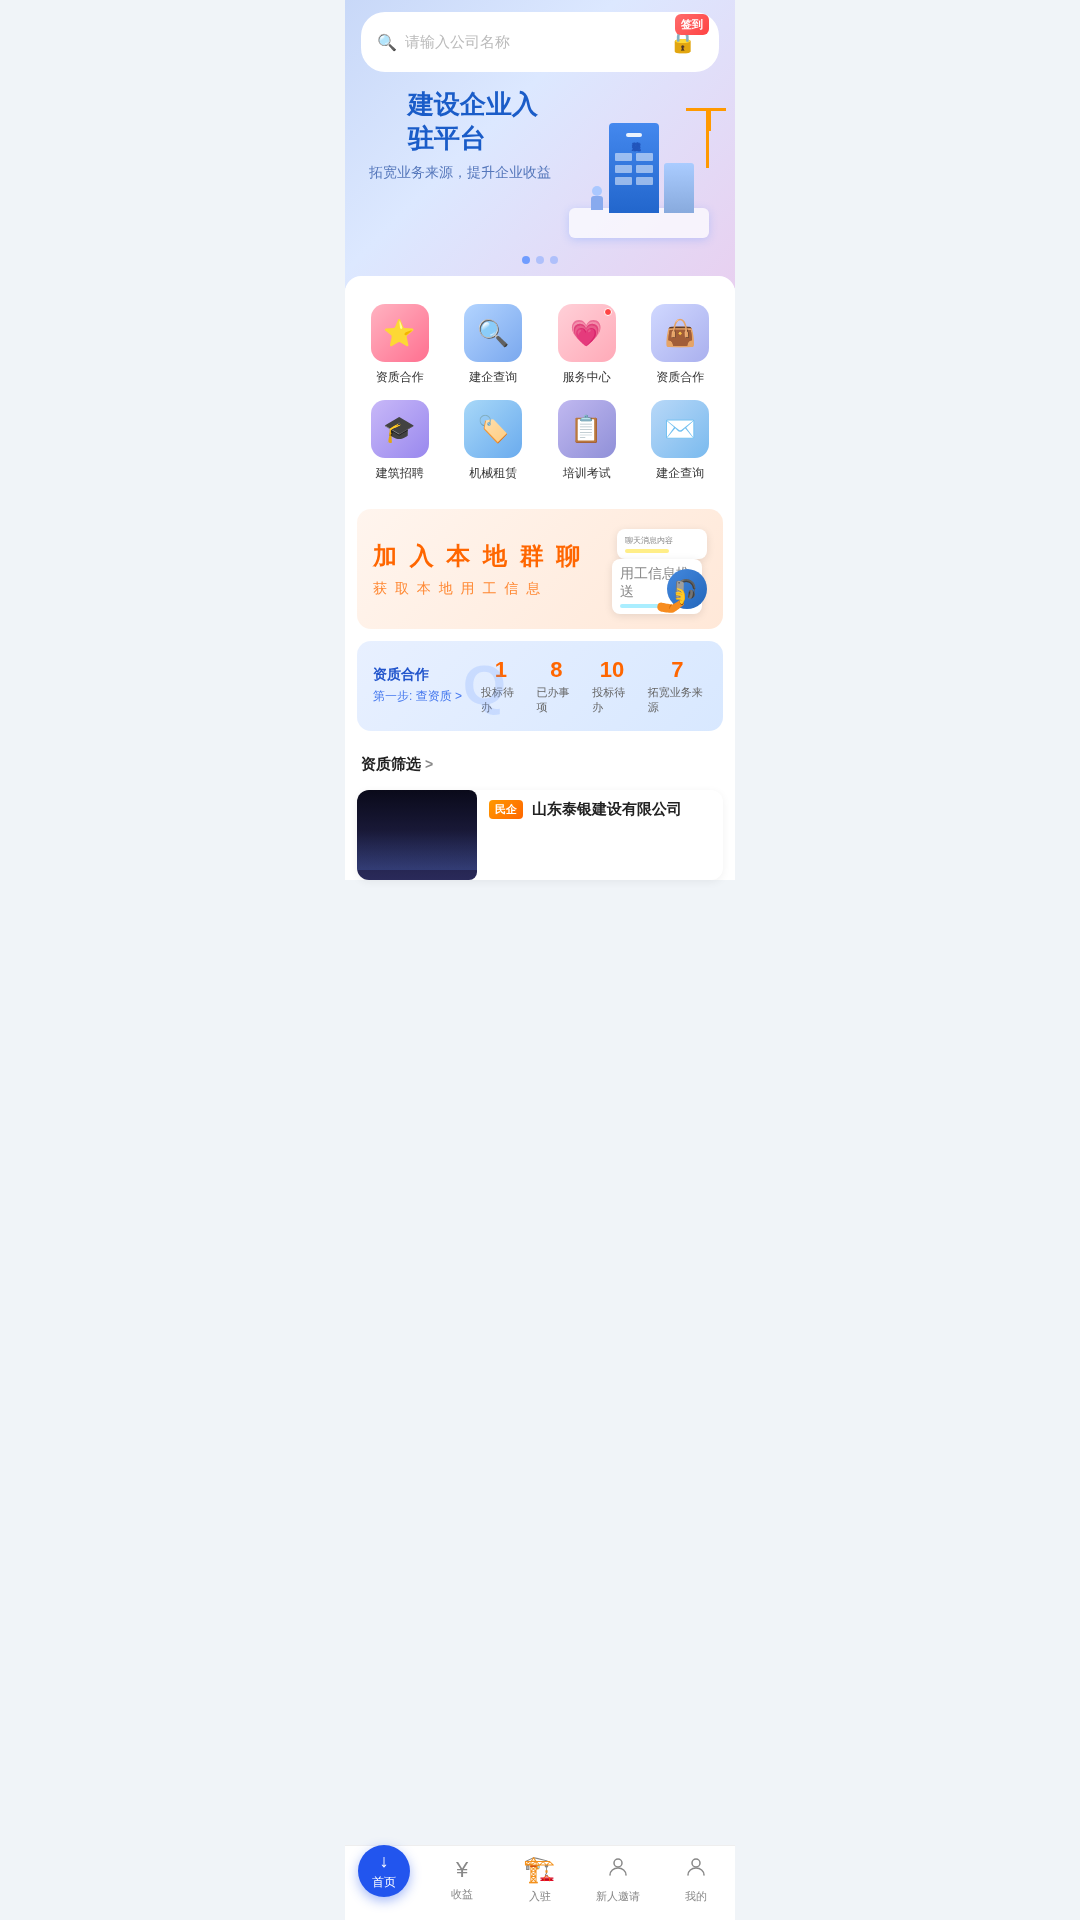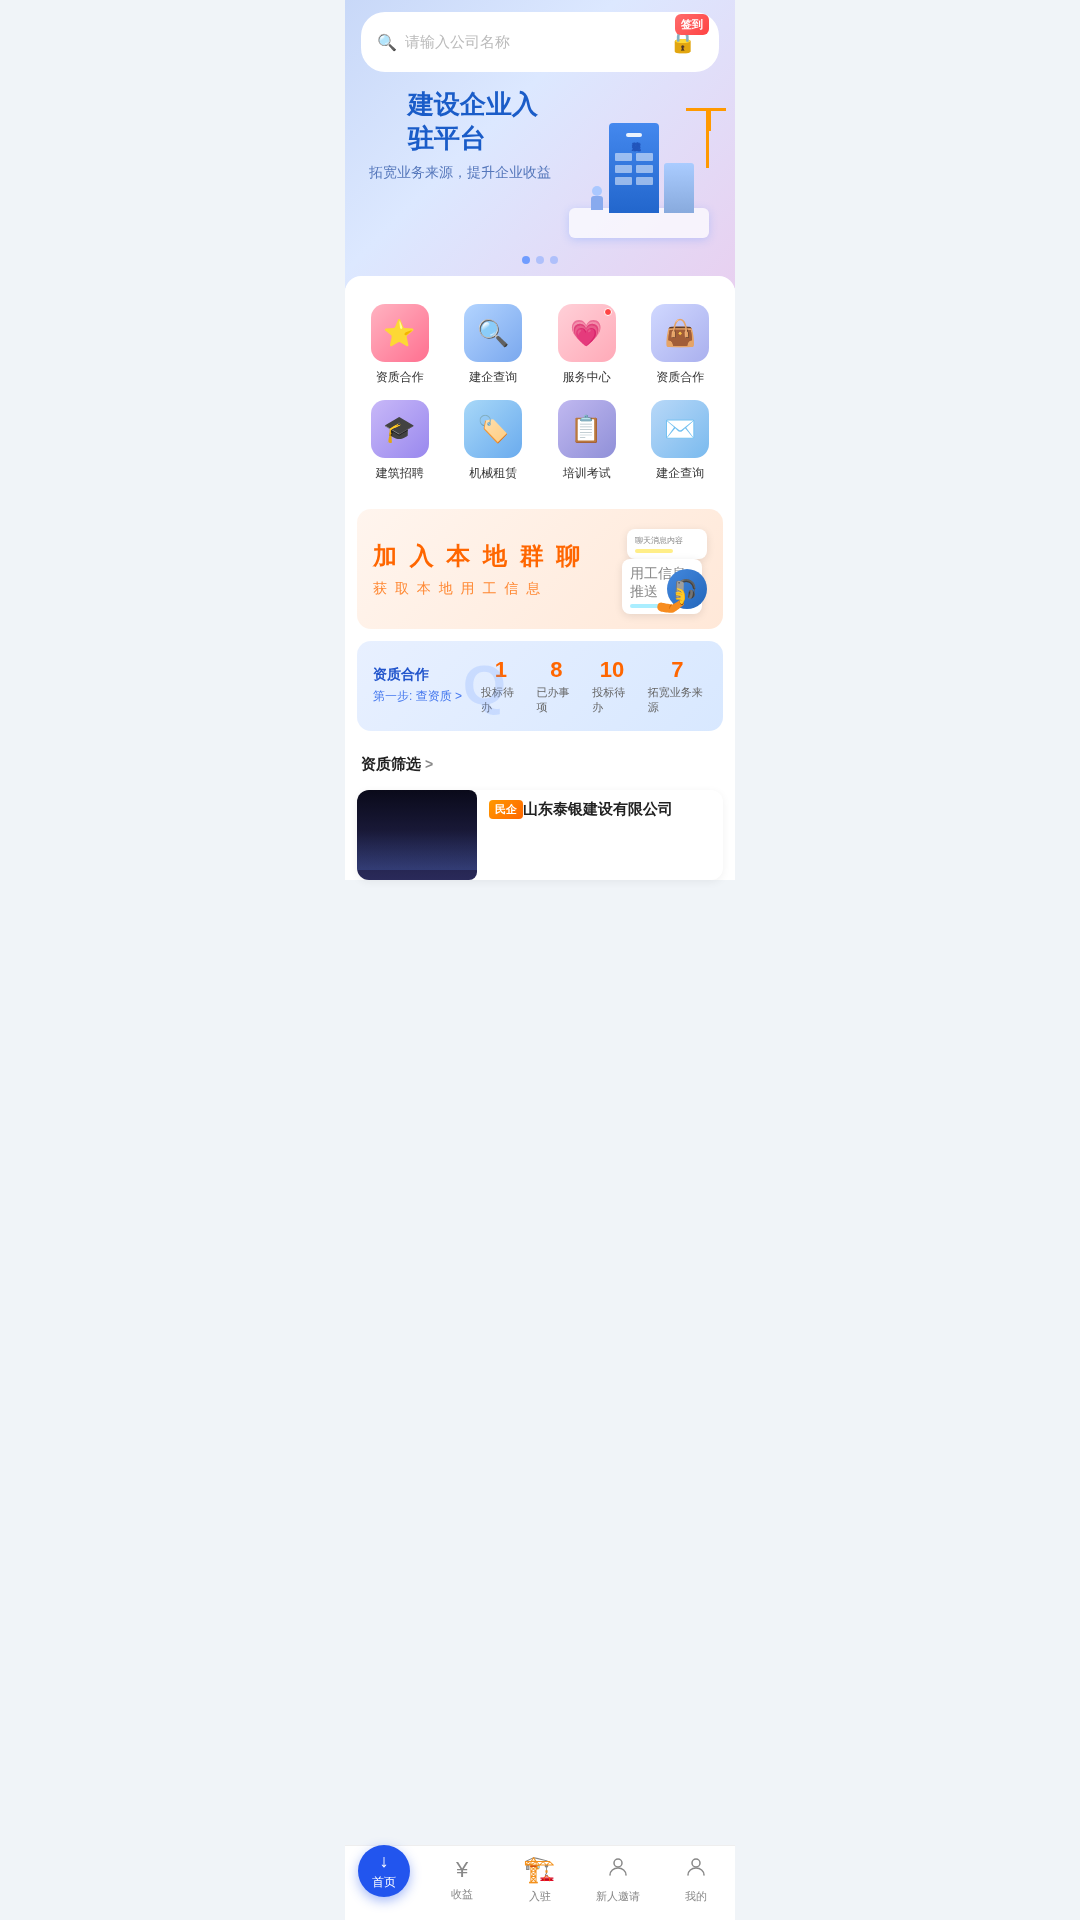--- a/index.html
+++ b/index.html
@@ -297,21 +297,21 @@
       flex-shrink: 0;
     }
     .chat-bubble {
       background: white;
       border-radius: 8px;
       padding: 6px 8px;
       font-size: 9px;
       color: #666;
       box-shadow: 0 2px 8px rgba(0,0,0,0.1);
       position: absolute;
-      width: 80px;
+      width: 90px;
     }
     .chat-bubble.b1 { top: 0; right: 0; }
     .chat-bubble.b2 { top: 30px; right: 5px; }
     .chat-bubble-highlight { background: #ffee88; height: 4px; border-radius: 2px; margin-top: 3px; width: 60%; }
     .headset-icon-large {
       position: absolute;
       bottom: 0;
       right: 0;
       width: 40px;
       height: 40px;
@@ -422,21 +422,21 @@
     }
     .night-lights {
       position: absolute;
       bottom: 10px;
       left: 0;
       right: 0;
       height: 40px;
       background: linear-gradient(180deg, transparent, rgba(100,150,255,0.2));
     }
     .company-info { padding: 10px 8px 10px 0; flex: 1; }
-    .company-tags { display: flex; gap: 0; margin-bottom: 6px; align-items: center; }
+    .company-tags { display: flex; gap: 9px; margin-bottom: 6px; align-items: center; }
     .tag-minjing {
       background: linear-gradient(135deg, #ff9900, #ff6600);
       color: white;
       font-size: 11px;
       padding: 2px 6px;
       border-radius: 4px;
       font-weight: bold;
     }
     .company-name { font-size: 15px; font-weight: bold; color: #222; }
 

